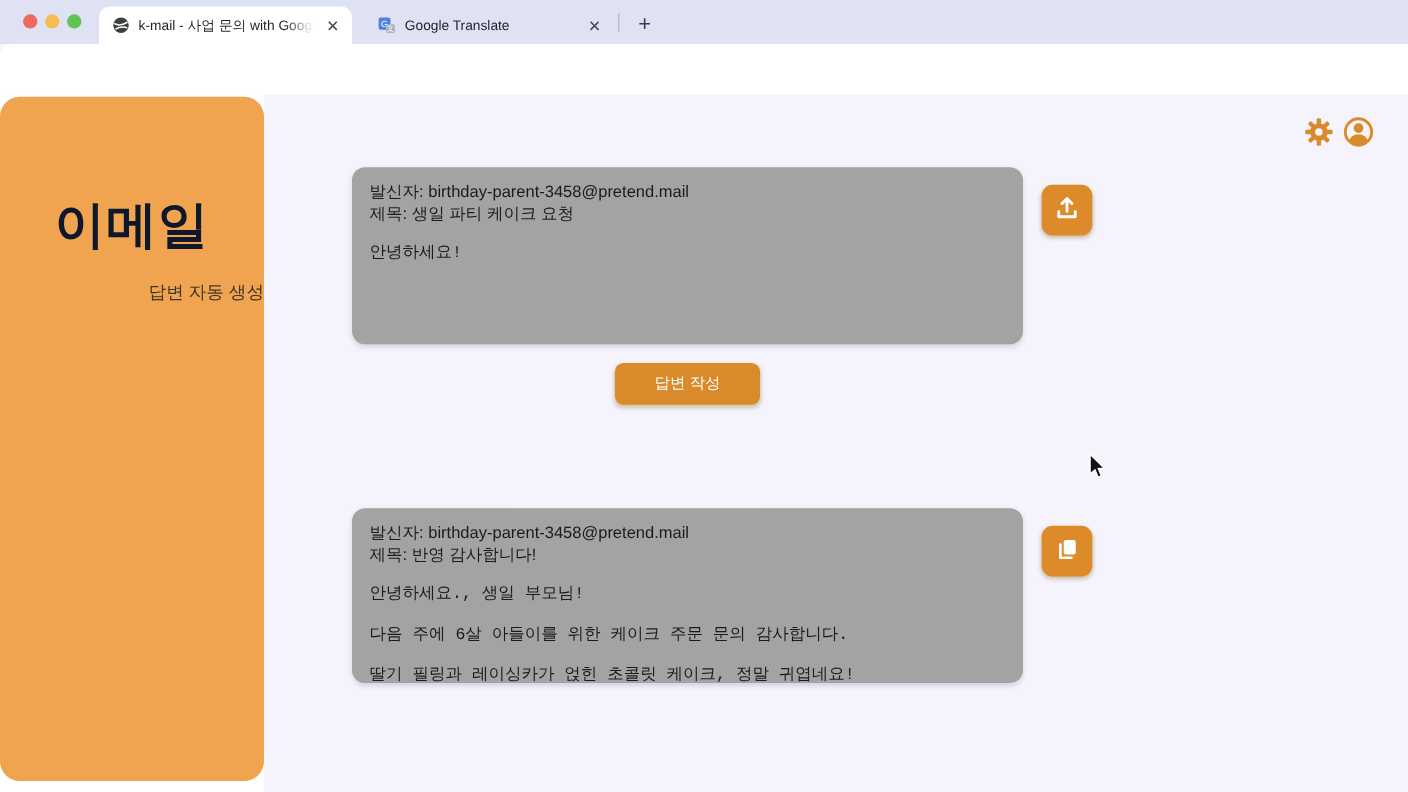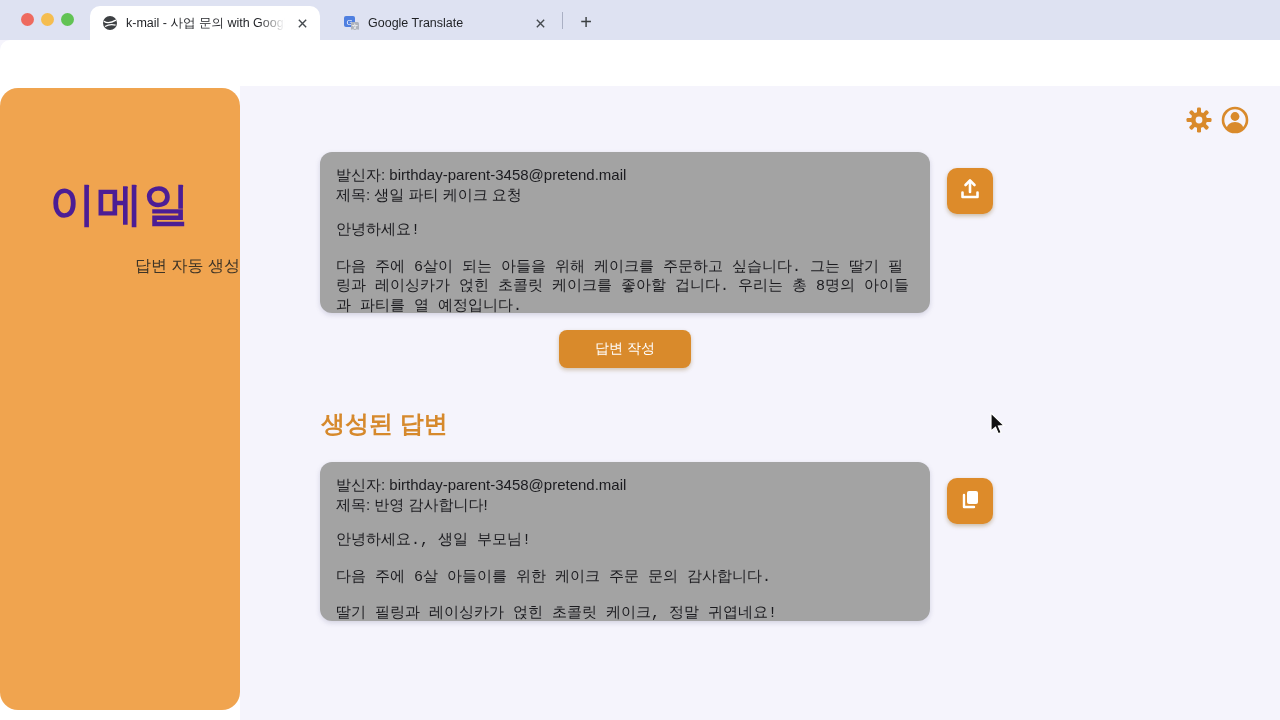--- a/index.html
+++ b/index.html
@@ -31,21 +31,21 @@
   .urlbar .info { margin-left:11px; }
   .urlbar .url { margin-left:12px; font-size:14px; color:#1f2125; }
   .avatar { position:absolute; left:1208px; top:49px; width:28px; height:28px; border-radius:50%;
             background:radial-gradient(circle at 50% 34%, #e8c49a 0 30%, #b9b2ac 31% 58%, #8fb4d6 59% 100%);
             border:1px solid #d4d7e3; }
 
   
   .content { position:absolute; top:86px; left:0; width:1280px; height:634px; background:#f5f4fc; }
   .side-col { position:absolute; top:0; left:0; width:240px; height:634px; background:#ffffff; }
   .sidebar { position:absolute; top:2px; left:0; width:240px; height:622px; background:#f0a44f; border-radius:18px; }
-  .side-title { position:absolute; top:86px; left:0; width:240px; text-align:center; color:#4c1d95; font-size:46px; font-weight:bold; letter-spacing:1px; }
+  .side-title { position:absolute; top:86px; left:0; width:240px; text-align:center; color:#0f172a; font-size:46px; font-weight:bold; letter-spacing:1px; }
   .side-sub { position:absolute; top:168px; left:0; width:240px; text-align:right; color:#3d3427; font-size:16px; }
 
   .hdr-icons { position:absolute; top:19px; left:1100px; width:160px; height:30px; }
 
   .card { position:absolute; left:320px; width:610px; background:#a3a3a3; border-radius:12px;
           box-shadow:0 2px 5px rgba(90,90,130,0.22); padding:13px 16px; overflow:hidden;
           font-size:15px; line-height:19.6px; color:#1b1b1f; }
   .card-in { top:66px; height:161px; }
   .card-out { top:376px; height:159px; }
   .card p.para { margin-top:17px;font-family:Liberation Mono, monospace; }
@@ -199,36 +199,34 @@
             <ellipse cx="15" cy="24" rx="8.5" ry="7"></ellipse>
           </g>
         </svg>
       </span>
     </div>
 
     <div class="card card-in">
       <div>발신자: birthday-parent-3458@pretend.mail</div>
       <div>제목: 생일 파티 케이크 요청</div>
       <p class="para">안녕하세요!</p>
-      <p class="para">다음 주에 6살이 되는 아들을 위해 케이크를 주문하고 싶습니다. 그는 딸기 필링과 레이싱카가 얹힌 초콜릿 케이크를 좋아할 겁니다. 우리는 총 8명의 아이들과 파티를 열 예정입니다.</p>
     </div>
 
     <button class="sqbtn btn-upload">
       <span>
         <svg viewBox="0 0 28 28" width="28" height="28" fill="none" stroke="#ffffff" stroke-width="2.6" stroke-linecap="round" stroke-linejoin="round">
           <path d="M14 16 V5"></path>
           <path d="M9.5 9 L14 4.5 L18.5 9"></path>
           <path d="M6.5 16.5 v4.5 h15 v-4.5"></path>
         </svg>
       </span>
     </button>
 
     <button class="compose">답변 작성</button>
 
-    <div class="gen-head">생성된 답변</div>
 
     <div class="card card-out">
       <div>발신자: birthday-parent-3458@pretend.mail</div>
       <div>제목: 반영 감사합니다!</div>
       <p class="para">안녕하세요., 생일 부모님!</p>
       <p class="para">다음 주에 6살 아들이를 위한 케이크 주문 문의 감사합니다.</p>
       <p class="para">딸기 필링과 레이싱카가 얹힌 초콜릿 케이크, 정말 귀엽네요!</p>
     </div>
 
     <button class="sqbtn btn-copy">

